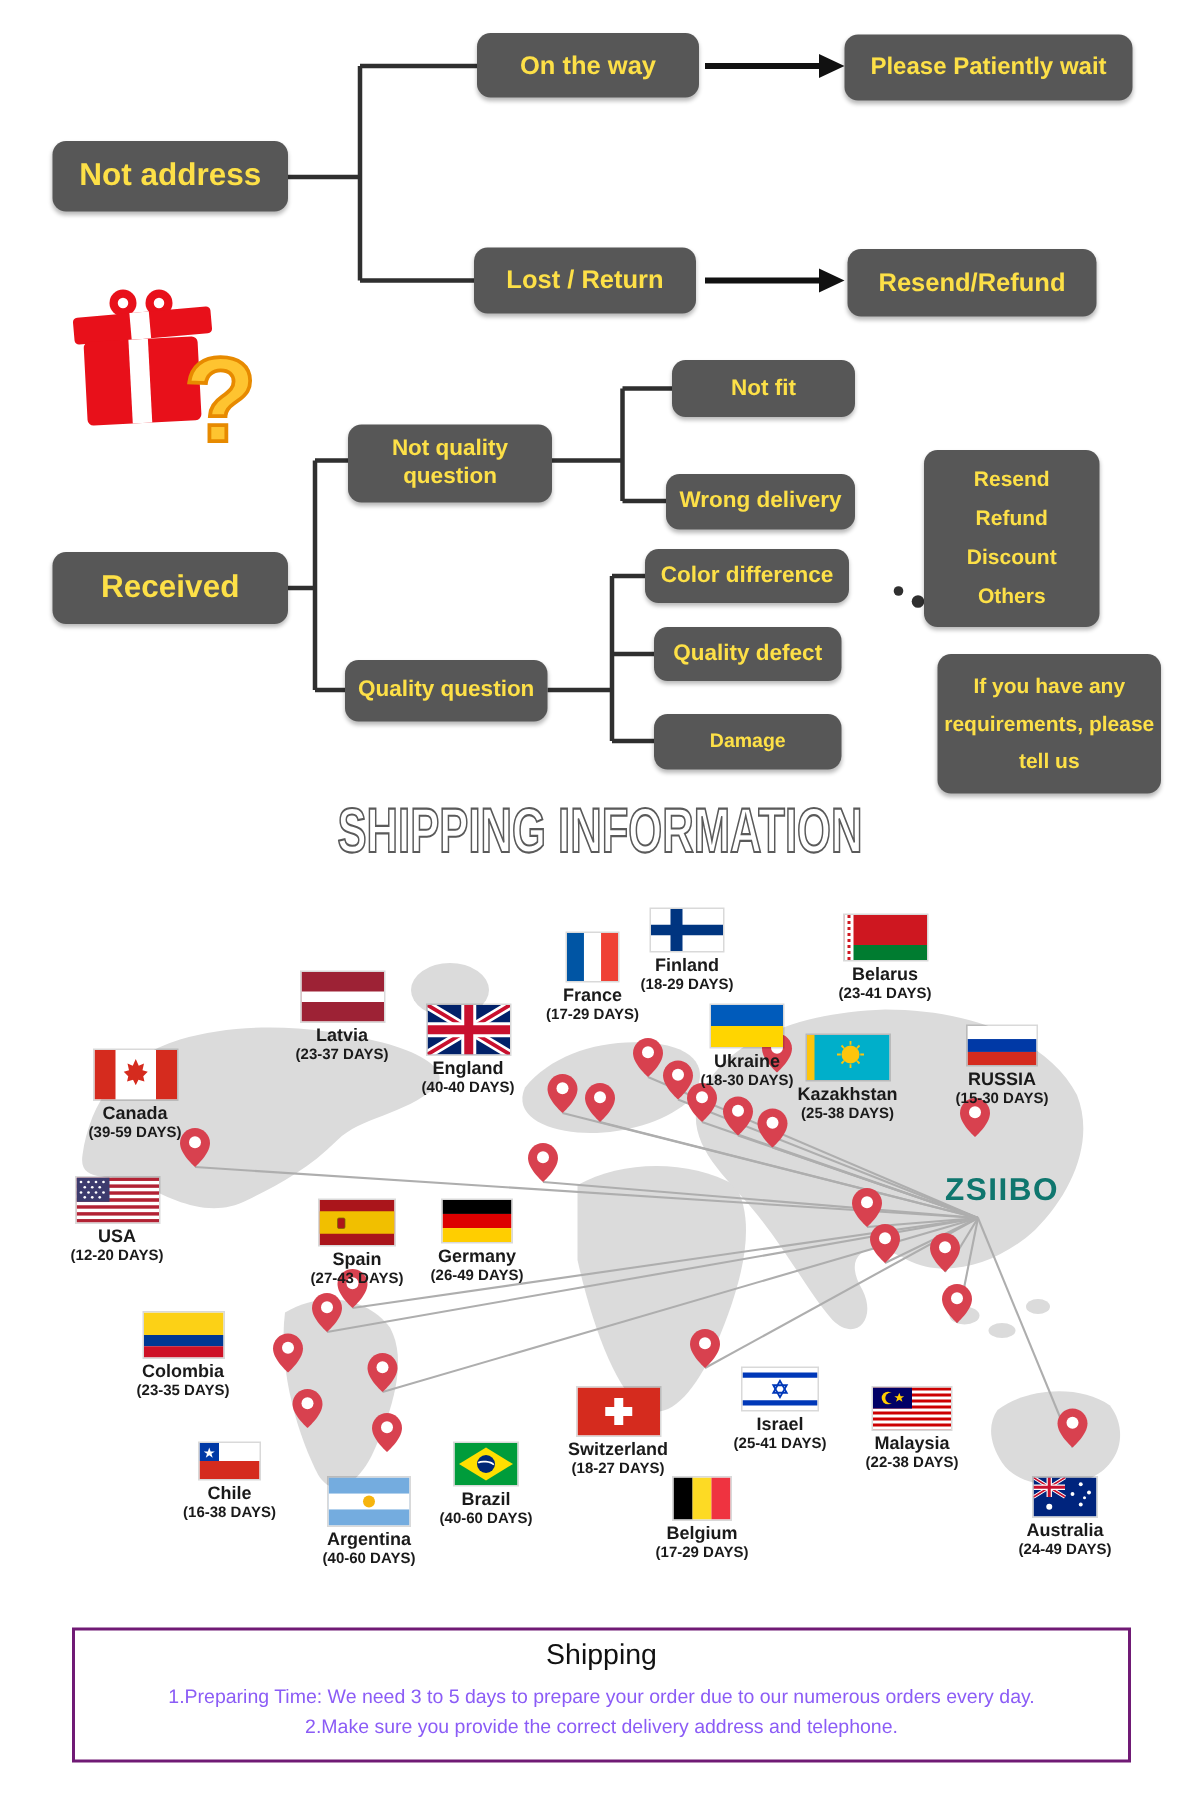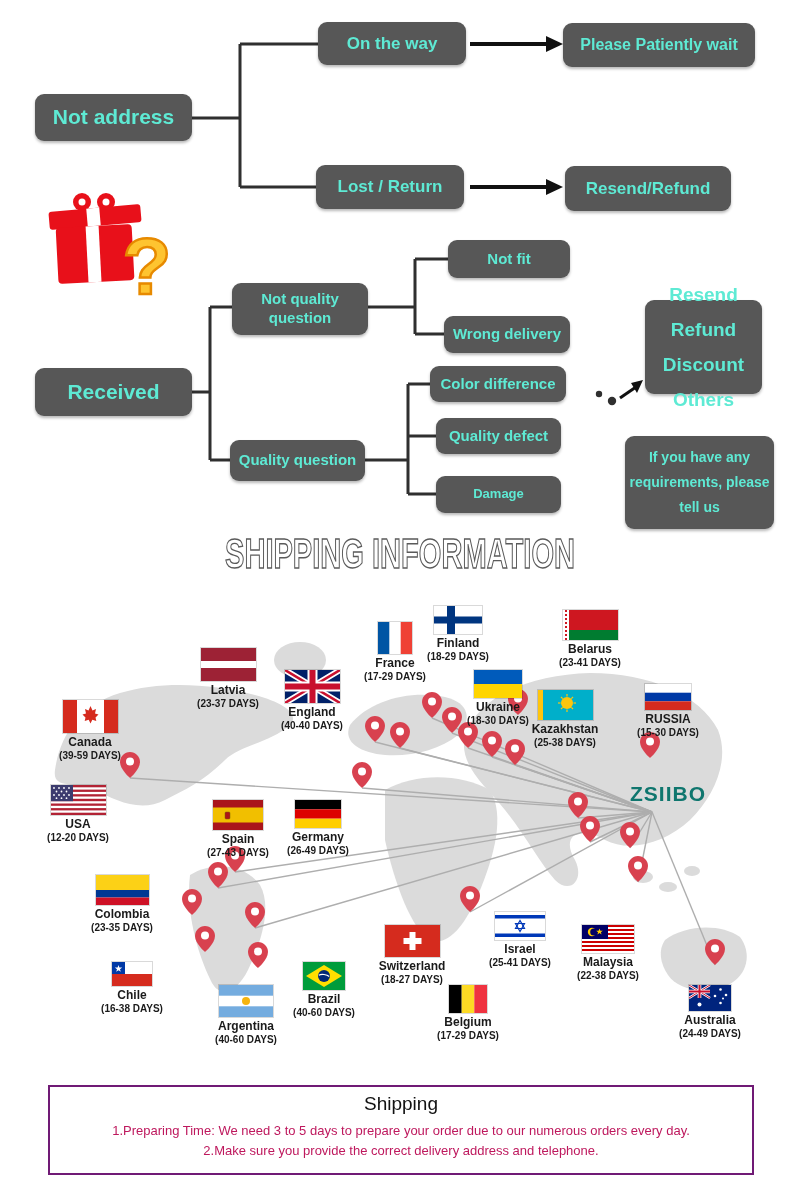--- a/index.html
+++ b/index.html
@@ -1,34 +1,34 @@
 <!DOCTYPE html>
 <html><head>
 <meta charset="utf-8">
 <style>
   html,body{margin:0;padding:0;background:#fff;}
   .page{position:relative;width:800px;height:1200px;background:#fff;overflow:hidden;
         font-family:"Liberation Sans",sans-serif;margin:0 auto;}
   svg{display:block;}
   .overlay{position:absolute;left:0;pointer-events:none;}
-  .fbox{position:absolute;background:#575757;color:#5eead4;font-weight:bold;border-radius:9px;
+  .fbox{position:absolute;background:#575757;color:#fde047;font-weight:bold;border-radius:9px;
         display:flex;align-items:center;justify-content:center;text-align:center;
         box-shadow:0 2px 3px rgba(0,0,0,.28);line-height:1.25;}
   .fbox.col{flex-direction:column;}
   .fbox .line{display:block;}
   .country{position:absolute;text-align:center;font-weight:bold;}
   .country svg{display:block;margin:0 auto;outline:1px solid rgba(0,0,0,.15);}
   .cname{font-size:12px;color:#1a1a1a;margin-top:3px;line-height:1.15;}
   .cdays{font-size:10px;color:#1a1a1a;line-height:1.2;}
   .brand{position:absolute;left:630px;top:782px;width:90px;font-size:21px;font-weight:bold;
          color:#0f766e;letter-spacing:1px;}
   .note{position:absolute;left:48px;top:1085px;width:678px;border:2px solid #701a75;
         background:#fff;padding:6px 12px 12px 12px;text-align:center;}
   .note-title{font-size:19px;color:#111;margin-bottom:6px;}
-  .note-line{font-size:13px;color:#be185d;line-height:1.55;}
+  .note-line{font-size:13px;color:#8b5cf6;line-height:1.55;}
 </style>
 </head>
 <body>
 
 <div class="page">
 
   <svg class="overlay" style="top:0" width="800" height="530">
     <path d="M192 118 H240 M240 44 V187 M240 44 H318 M240 187 H316" stroke="#2f2f2f" stroke-width="3" fill="none"></path>
     <path d="M192 392 H210 M210 307 V460 M210 307 H232 M210 460 H230" stroke="#2f2f2f" stroke-width="3" fill="none"></path>
     <path d="M364 307 H415 M415 259 V334 M415 259 H448 M415 334 H444" stroke="#2f2f2f" stroke-width="3" fill="none"></path>
@@ -73,21 +73,21 @@
 
   <div class="fbox" style="left:35px;top:368px;width:157px;height:48px;font-size:21px">Received</div>
   <div class="fbox" style="left:232px;top:283px;width:132px;height:48px;font-size:15px;padding:2px">Not quality question</div>
   <div class="fbox" style="left:448px;top:240px;width:122px;height:38px;font-size:15px">Not fit</div>
   <div class="fbox" style="left:444px;top:316px;width:126px;height:37px;font-size:15px">Wrong delivery</div>
   <div class="fbox" style="left:230px;top:440px;width:135px;height:41px;font-size:15px">Quality question</div>
   <div class="fbox" style="left:430px;top:366px;width:136px;height:36px;font-size:15px">Color difference</div>
   <div class="fbox" style="left:436px;top:418px;width:125px;height:36px;font-size:15px">Quality defect</div>
   <div class="fbox" style="left:436px;top:476px;width:125px;height:37px;font-size:13px">Damage</div>
 
-  <div class="fbox col" style="left:645px;top:300px;width:117px;height:94px;font-size:19px;line-height:1.85">
+  <div class="fbox col" style="left:616px;top:300px;width:117px;height:118px;font-size:14px;line-height:1.85">
     <span class="line">Resend</span>
     <span class="line">Refund</span>
     <span class="line">Discount</span>
     <span class="line">Others</span>
   </div>
   <div class="fbox" style="left:625px;top:436px;width:141px;height:85px;font-size:14px;line-height:1.8;padding:4px">If you have any requirements, please tell us</div>
 
   <svg class="overlay" style="top:528px" width="800" height="52">
     <text x="400" y="40" text-anchor="middle" font-size="42" font-weight="bold" font-family="Liberation Sans, sans-serif" fill="none" stroke="#5a5a5a" stroke-width="1.4" textLength="350" lengthAdjust="spacingAndGlyphs">SHIPPING INFORMATION</text>
   </svg>
@@ -318,21 +318,21 @@
   <div class="country" style="left:72px;top:875px;width:100px">
     <svg width="53" height="30" viewBox="0 0 53 30">
       <rect width="53" height="15" fill="#FCD116"></rect>
         <rect y="15" width="53" height="7.5" fill="#003893"></rect>
       <rect y="22.5" width="53" height="7.5" fill="#CE1126"></rect>
     </svg>
     <div class="cname">Colombia</div>
     <div class="cdays">(23-35 DAYS)</div>
   </div>
 
-  <div class="country" style="left:92px;top:962px;width:80px">
+  <div class="country" style="left:113px;top:962px;width:80px">
     <svg width="40" height="24" viewBox="0 0 40 24">
       <rect width="40" height="12" fill="#fff"></rect>
         <rect y="12" width="40" height="12" fill="#D52B1E"></rect>
       <rect width="13" height="12" fill="#0039A6"></rect>
       <polygon points="6.5,3 7.4,5.6 10.2,5.6 8,7.2 8.8,9.8 6.5,8.2 4.2,9.8 5,7.2 2.8,5.6 5.6,5.6" fill="#fff"></polygon>
     </svg>
     <div class="cname">Chile</div>
     <div class="cdays">(16-38 DAYS)</div>
   </div>
 

